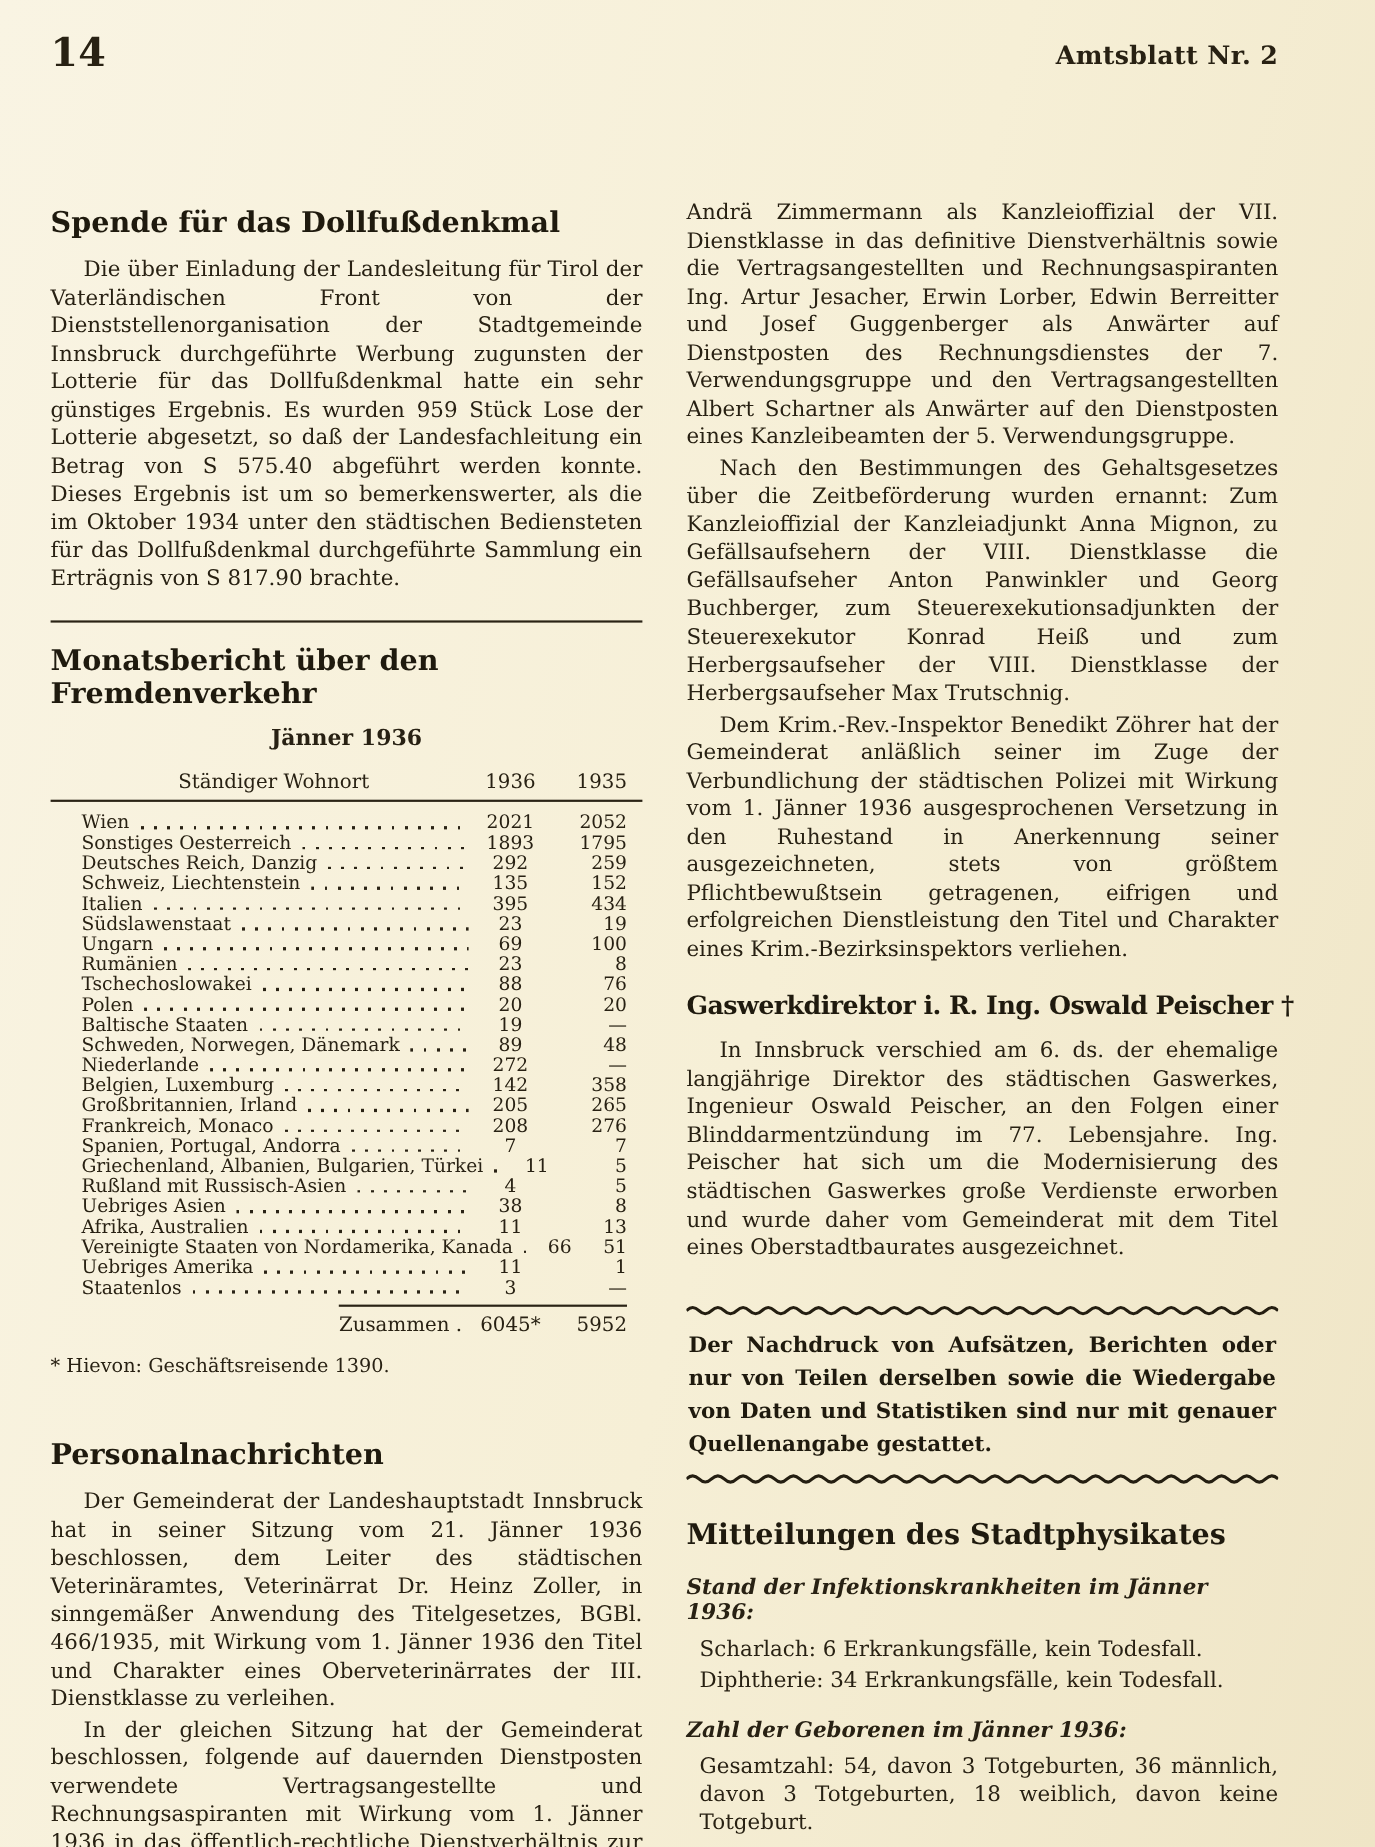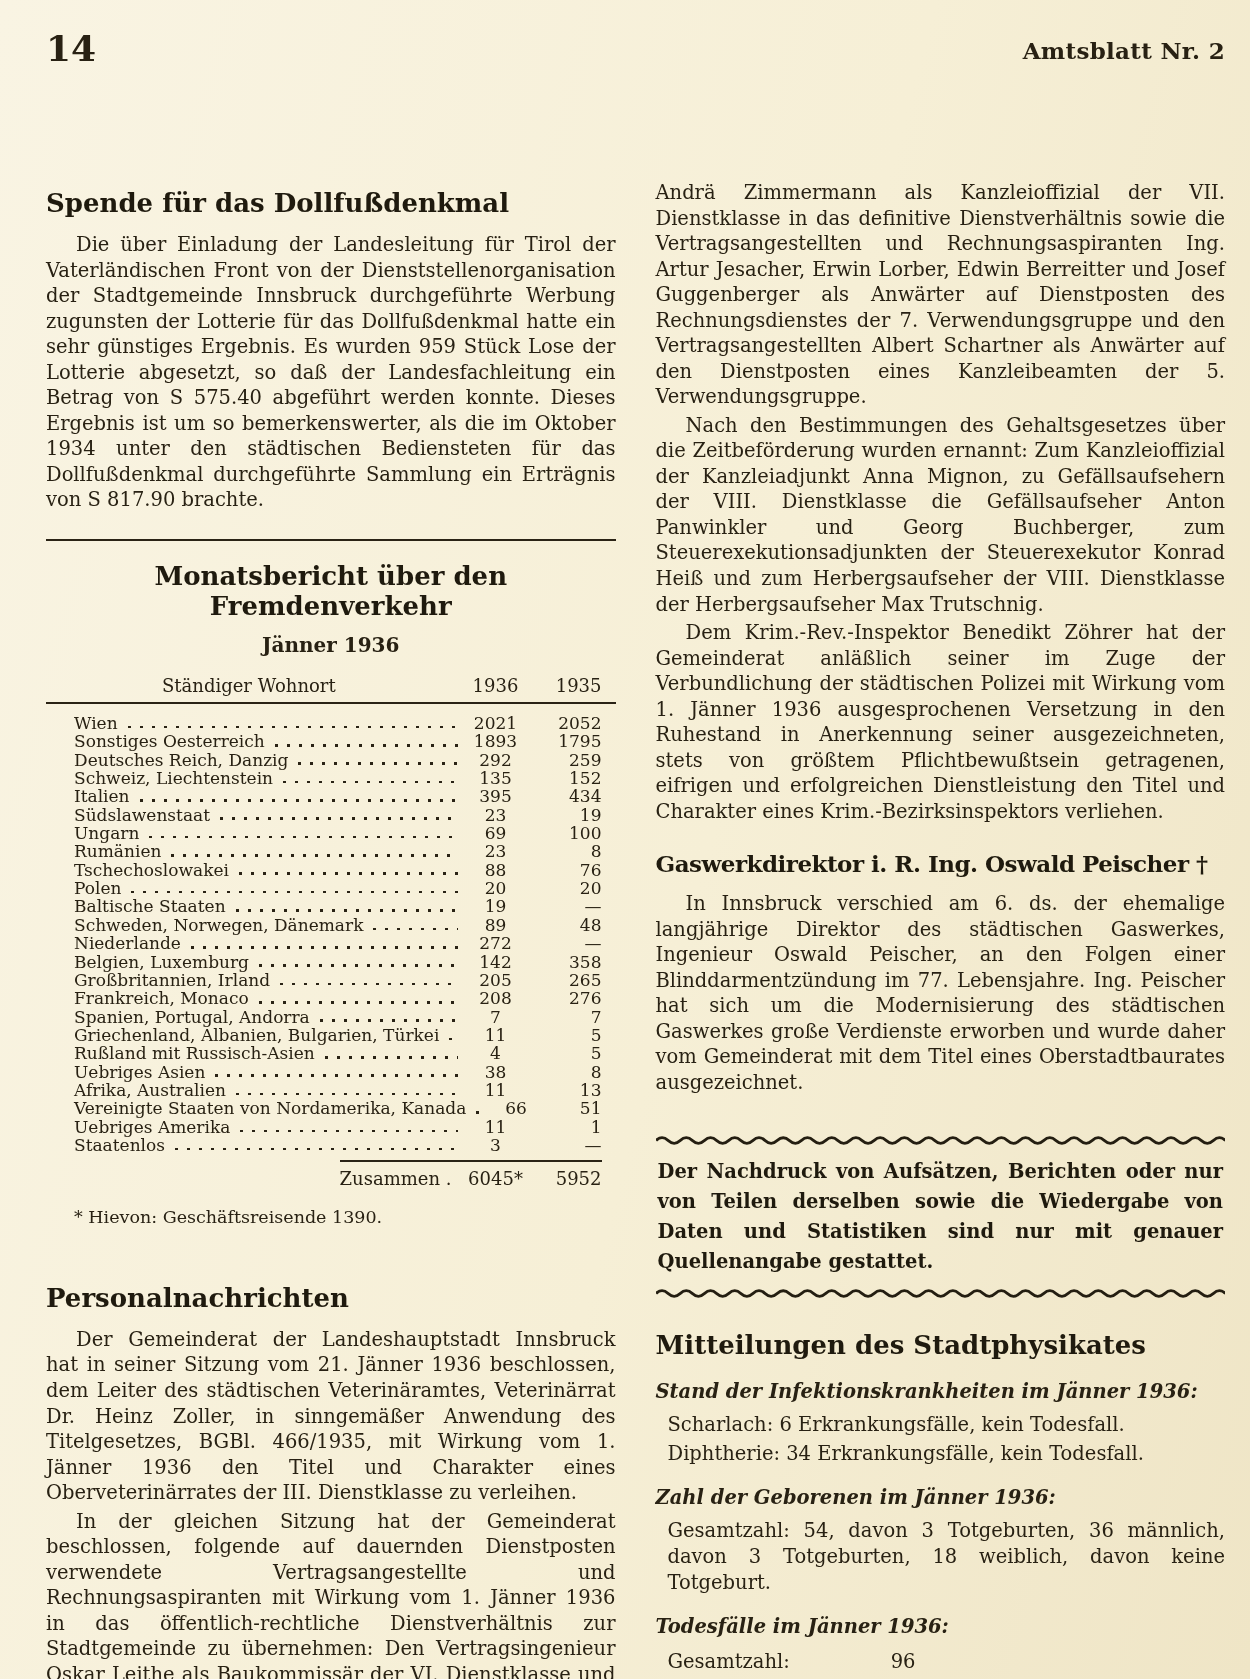--- a/index.html
+++ b/index.html
@@ -7,40 +7,40 @@
   body {
     font-family: "DejaVu Serif", serif;
     color: #282113;
     background: #f6efd7;
   }
   .sheet {
     width: 1250px;
     height: 1679px;
     display: flex;
     flex-direction: column;
-    padding: 30px 25px 80px 46px;
+    padding: 30px 88px 80px 46px;
     background: linear-gradient(105deg, #f9f4e3 0%, #f6efd6 55%, #efe5c6 100%);
     overflow: hidden;
     gap: 44px;
   }
   
   .hdr { display: flex; justify-content: space-between; align-items: flex-end; }
   .pagenum { font-size: 36px; font-weight: bold; line-height: 1; }
   .masthead { font-size: 23px; font-weight: bold; padding-bottom: 2px; letter-spacing: .3px; }
   .hdr-rule {
     height: 8px; margin-top: 4px;
     background: repeating-linear-gradient(to bottom, #2a2315 0 2px, rgba(0,0,0,0) 2px 3px);
   }
   
   .columns { display: flex; gap: 40px; margin-top: 22px; }
   .col { flex: 1; min-width: 0; }
   
   .title { font-size: 26px; font-weight: bold; color: #1f1a0e; margin: 8px 0 14px; }
   .title-ob { font-size: 23px; letter-spacing: -0.5px; white-space: nowrap; margin-top: 26px; }
-  .center { text-align: center; }
+  .center { }
   .subtitle { text-align: center; font-weight: bold; font-size: 20px; margin: -2px 0 18px; }
   .body { font-size: 19.5px; line-height: 1.31; }
   .just { text-align: justify; }
   .indent { text-indent: 30px; }
   .paras p + p { margin-top: 3px; }
   .cont p:first-child { text-indent: 0; }
   .divider { border-top: 2px solid #2a2315; margin: 26px 0 20px; }
   
   .thead {
     display: flex; align-items: baseline; font-size: 18px;
@@ -54,21 +54,21 @@
   .trow { display: flex; align-items: baseline; font-size: 17px; line-height: 1.08; margin-left: 28px; }
   .tname { white-space: nowrap; }
   .leader {
     flex: 1; min-width: 8px; height: 2.6px; align-self: flex-end;
     margin: 0 6px 4px 10px;
     background: repeating-linear-gradient(to right, #2a2315 0 2.6px, rgba(0,0,0,0) 2.6px 12px);
   }
   .total-rule { border-top: 2px solid #2a2315; width: 262px; margin: 6px 14px 0 auto; }
   .trow.total { justify-content: flex-end; padding-right: 14px; margin-top: 7px; font-size: 18px; }
   .tlabel { margin-right: 12px; }
-  .footnote { font-size: 17.5px; margin-top: 18px; margin-left: 28px; }
+  .footnote { font-size: 17.5px; margin-top: 18px; }
   .mt-big { margin-top: 56px; }
   
   .notice { margin: 38px 0 30px; }
   .wavy { display: block; width: 100%; height: 13px; }
   .notice-text { font-weight: bold; font-size: 19.5px; line-height: 1.55; margin: 10px 2px; color: #1f1a0e; }
   
   .sub { font-weight: bold; font-size: 19.5px; margin: 20px 0 9px; font-style: italic; }
   .line { margin: 3px 0 3px 12px; }
   .drows { margin-left: 12px; width: 248px; }
   .drow { display: flex; justify-content: space-between; font-size: 19.5px; line-height: 1.5; }

